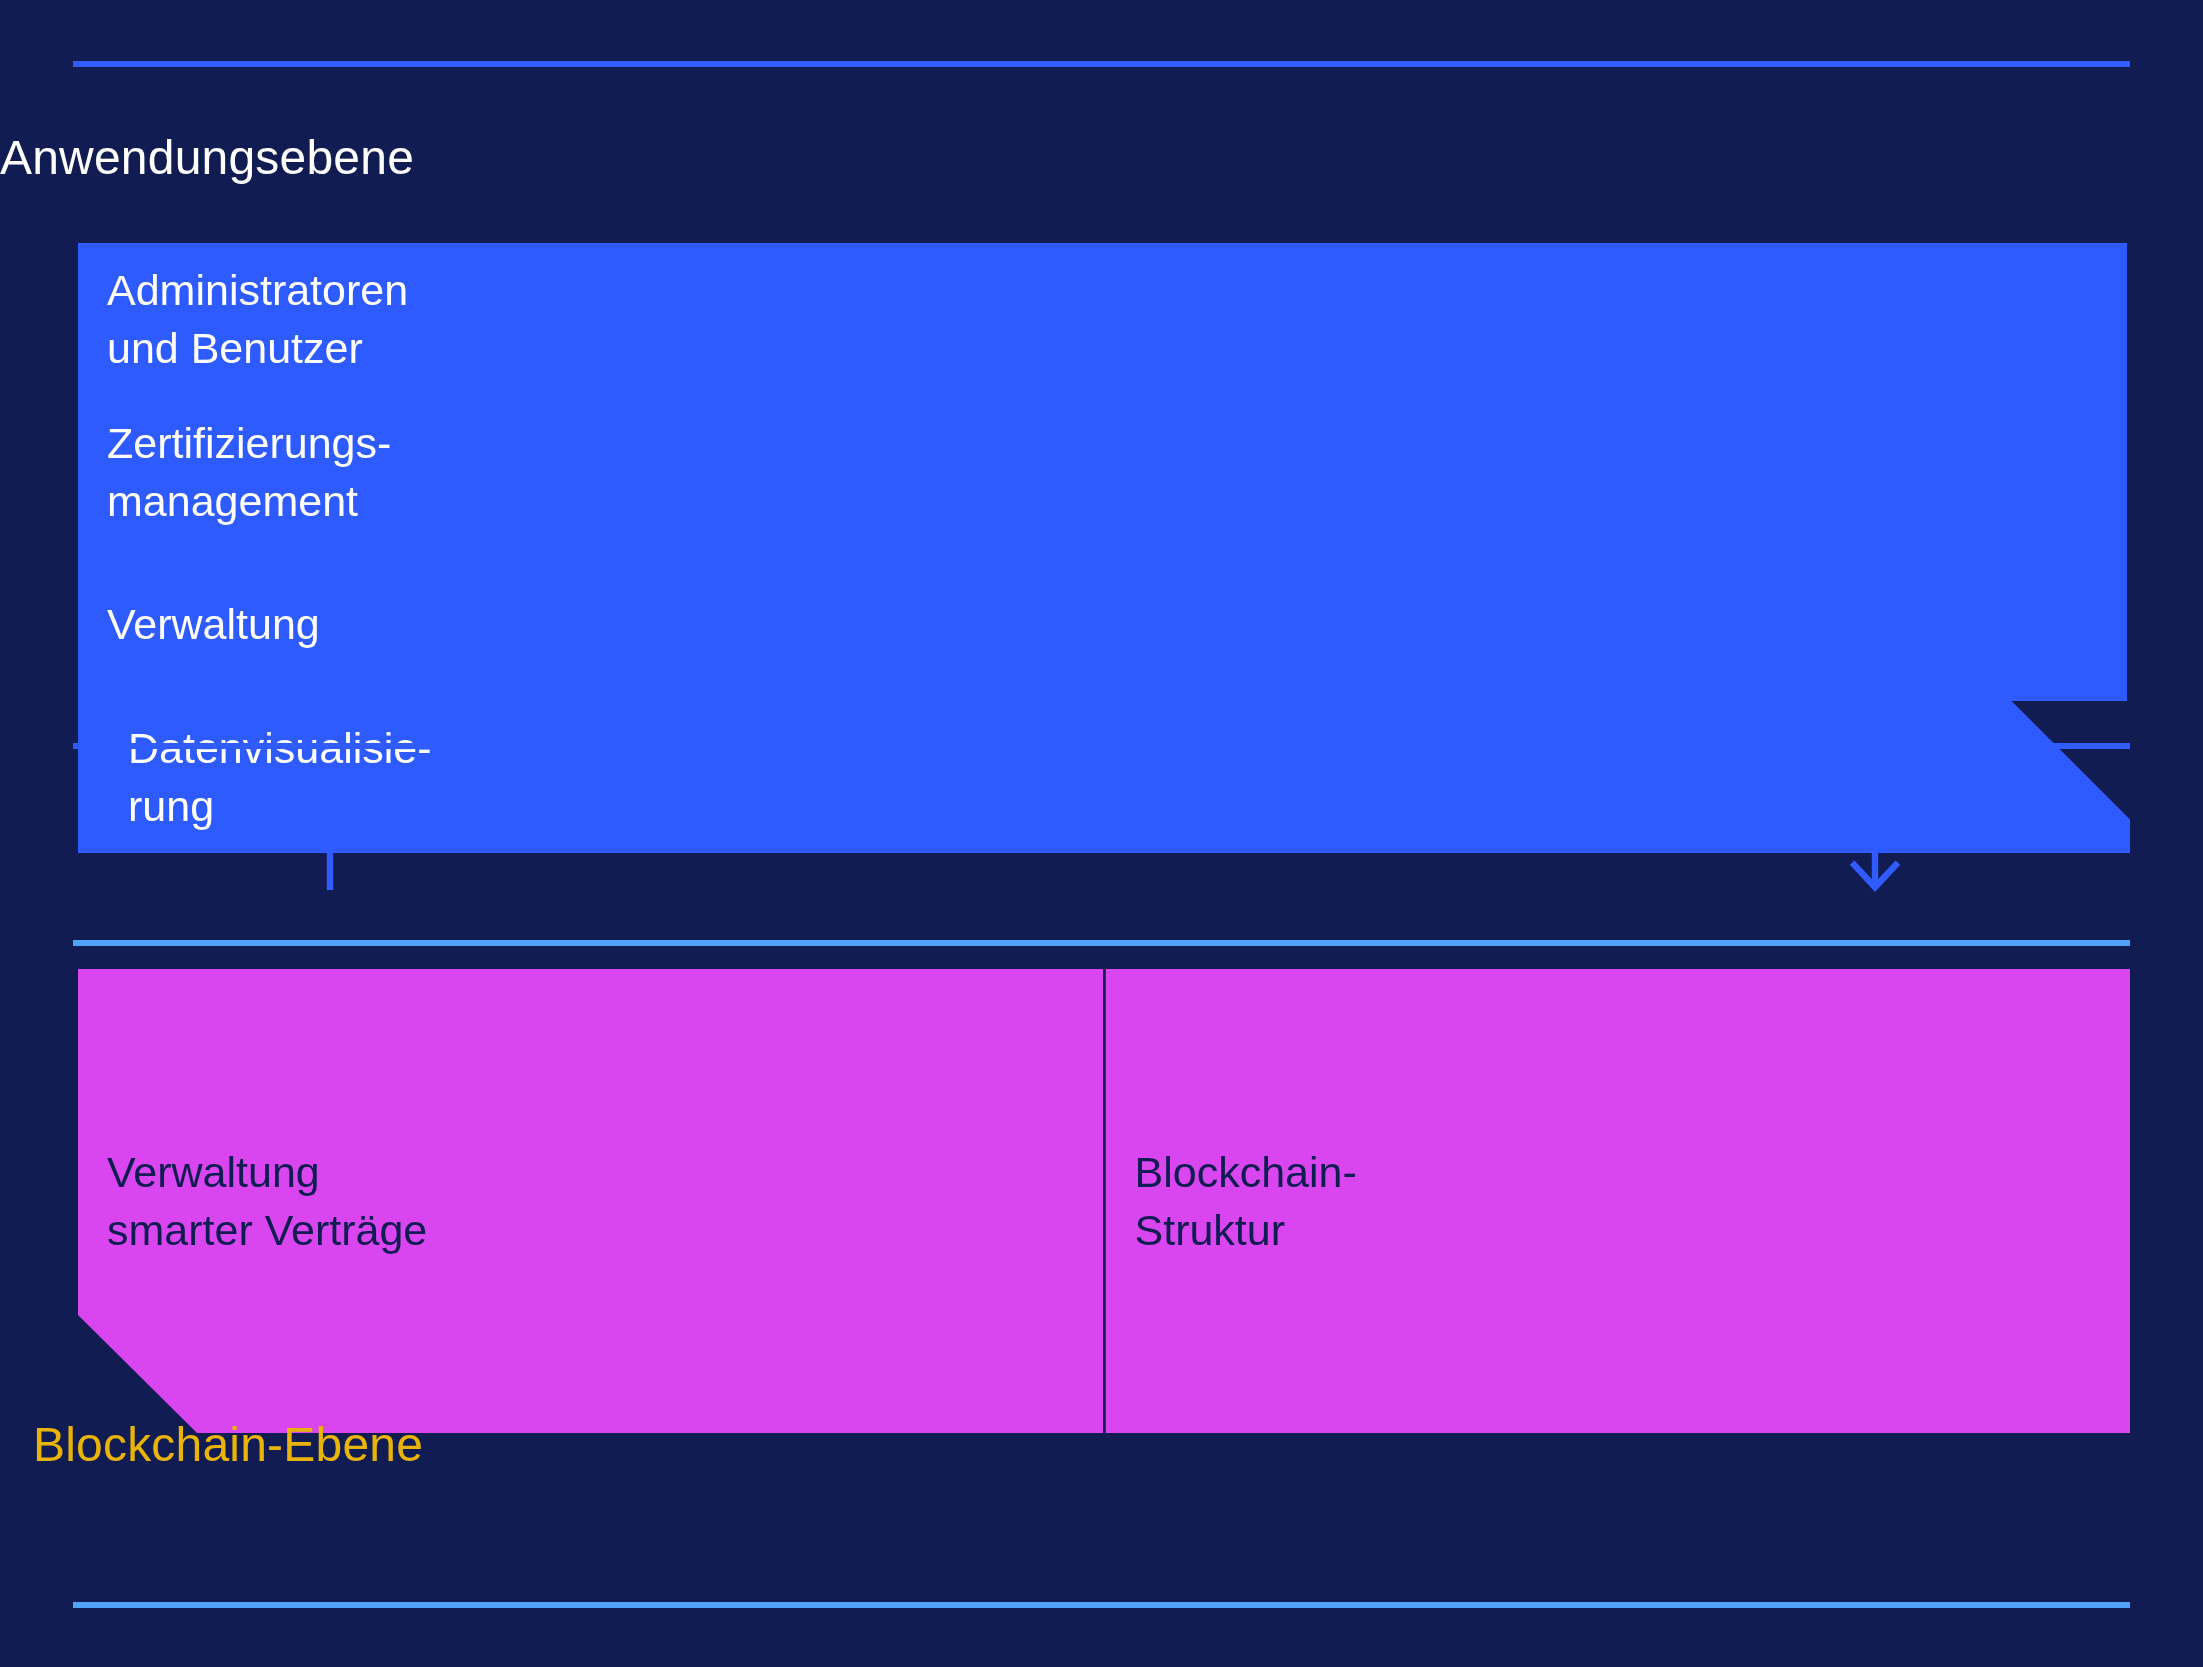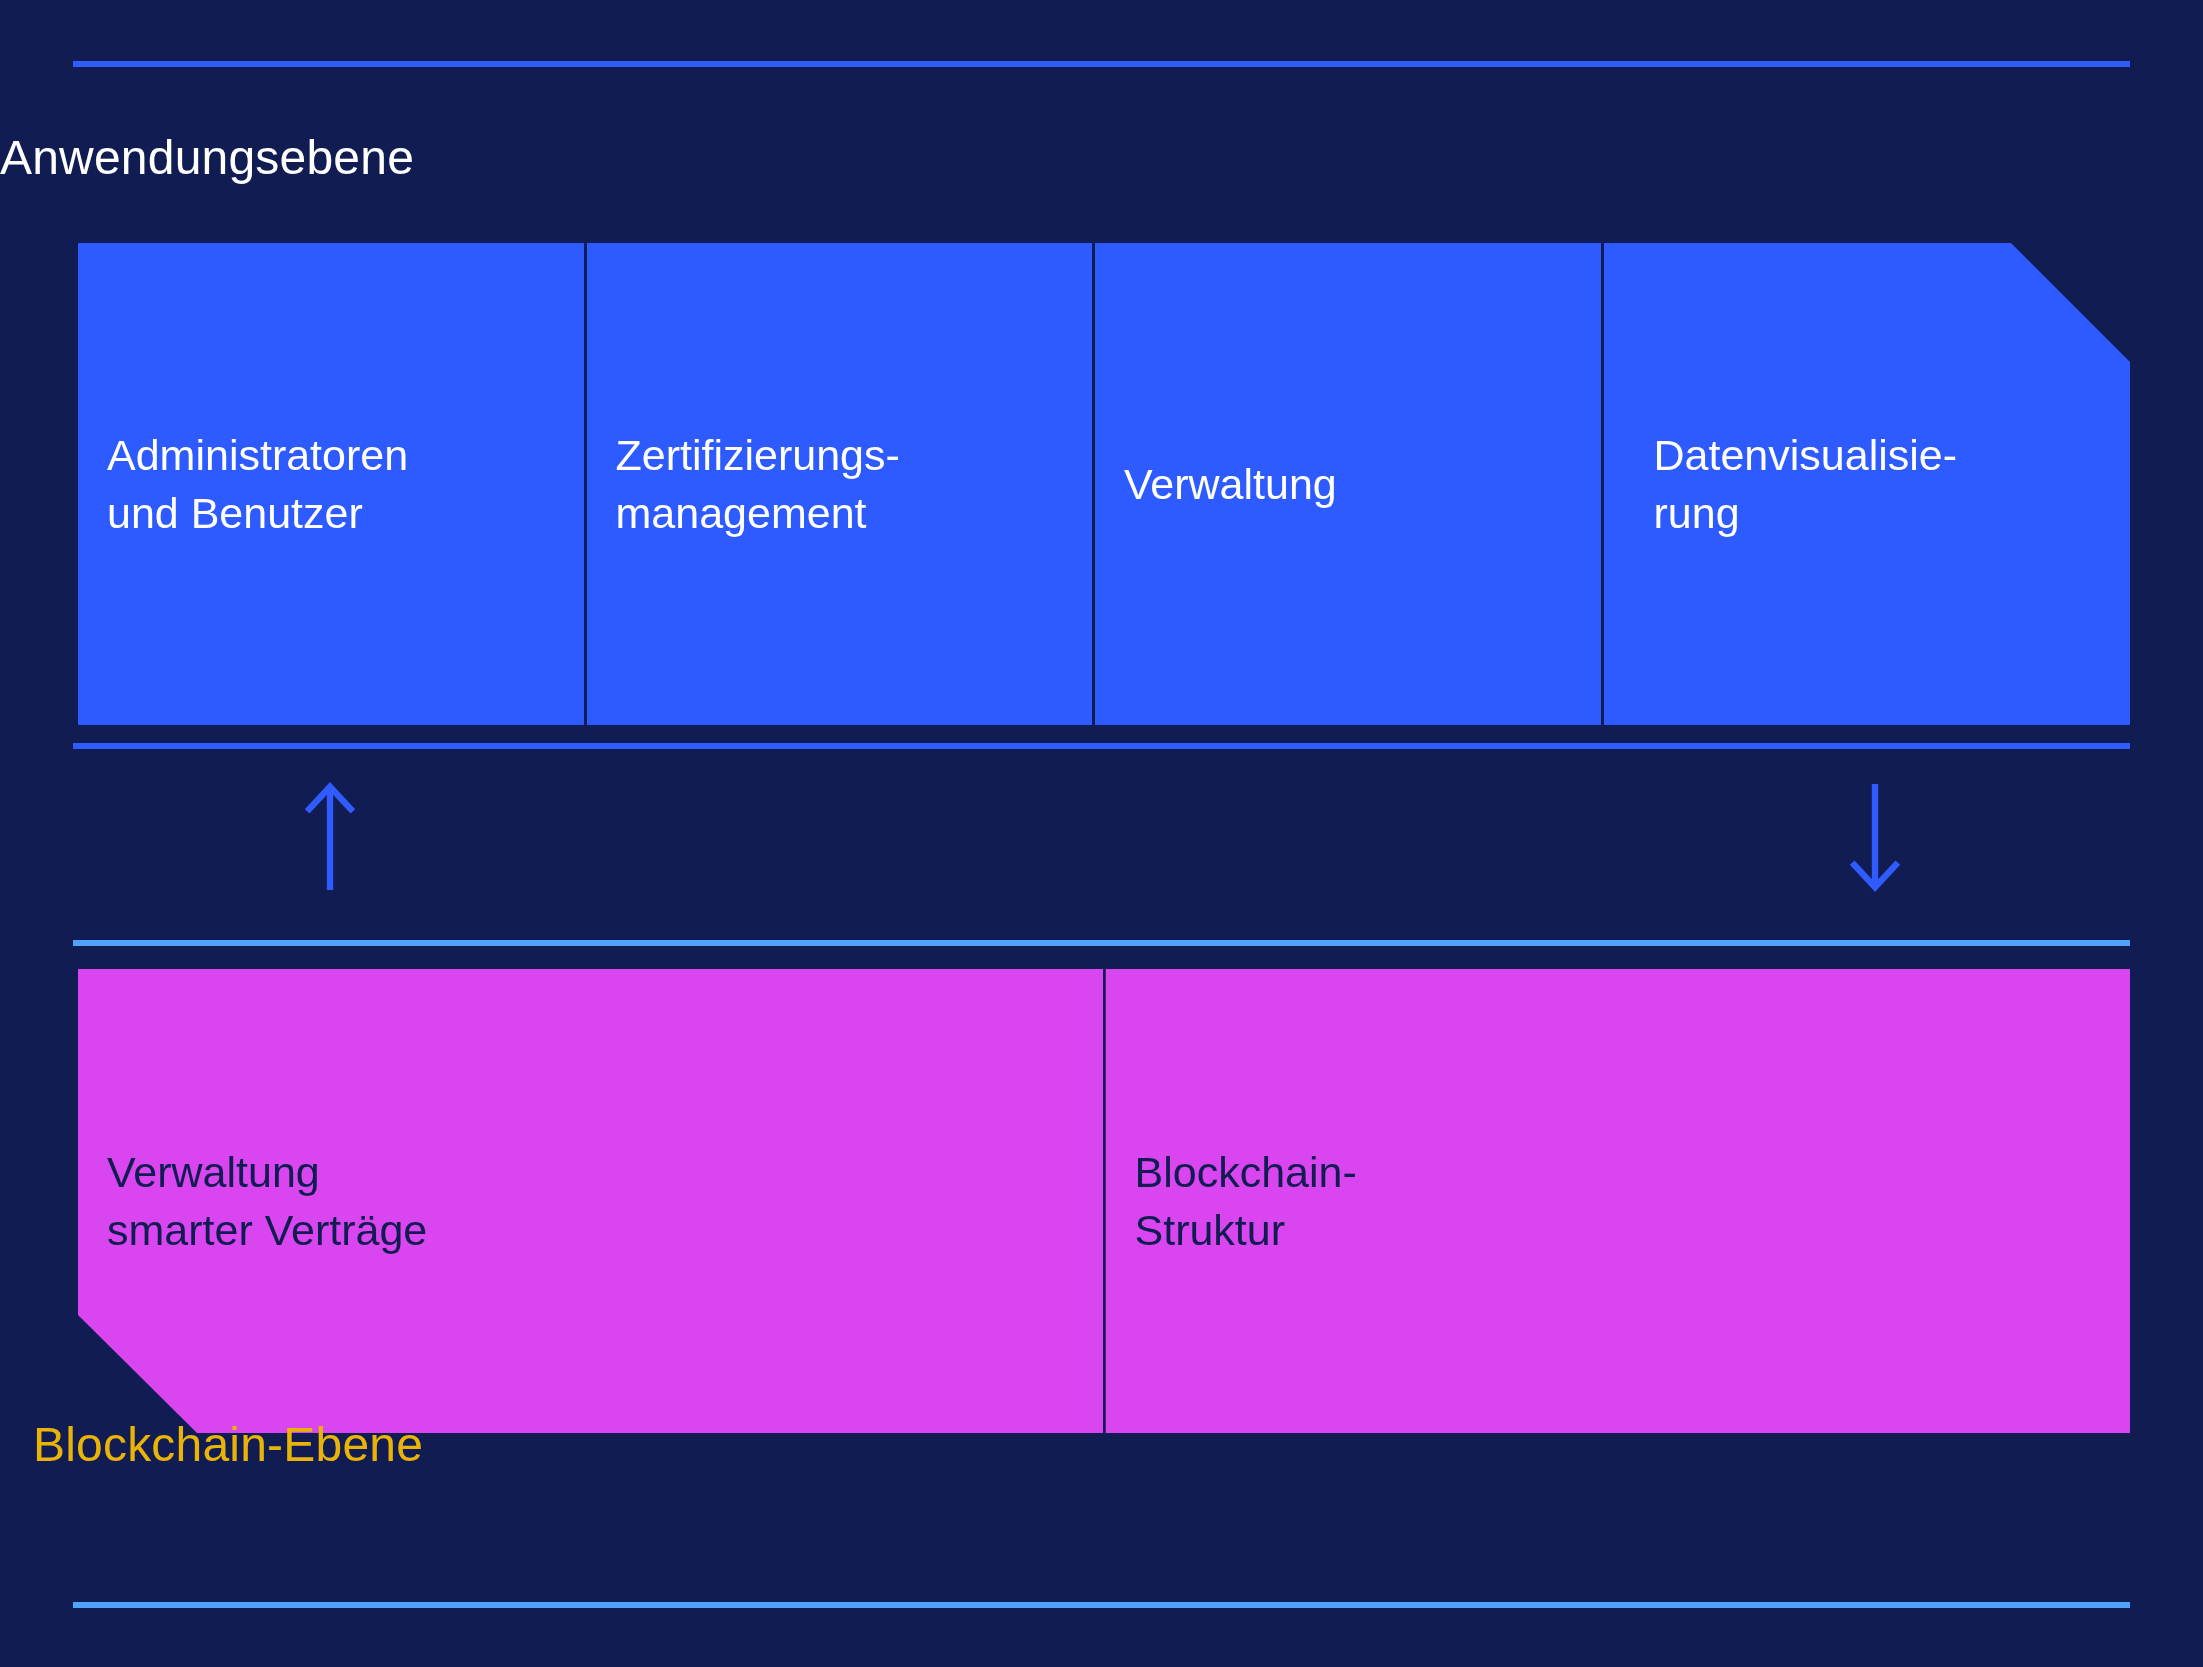--- a/index.html
+++ b/index.html
@@ -54,21 +54,21 @@
     padding-left: 33px;
   }
 
   
   .row {
     position: absolute;
     left: 78px;
     width: 2052px;
     display: flex;
   }
-  .row-app    { top: 243px;  height: 482px; }
+  .row-app    { top: 243px;  height: 610px; flex-direction: column; }
   .row-chain  { top: 969px; height: 464px; }
 
   .cell {
     position: relative;
     flex: 1 1 0;
     box-sizing: border-box;
     display: flex;
     align-items: center;
   }
 

